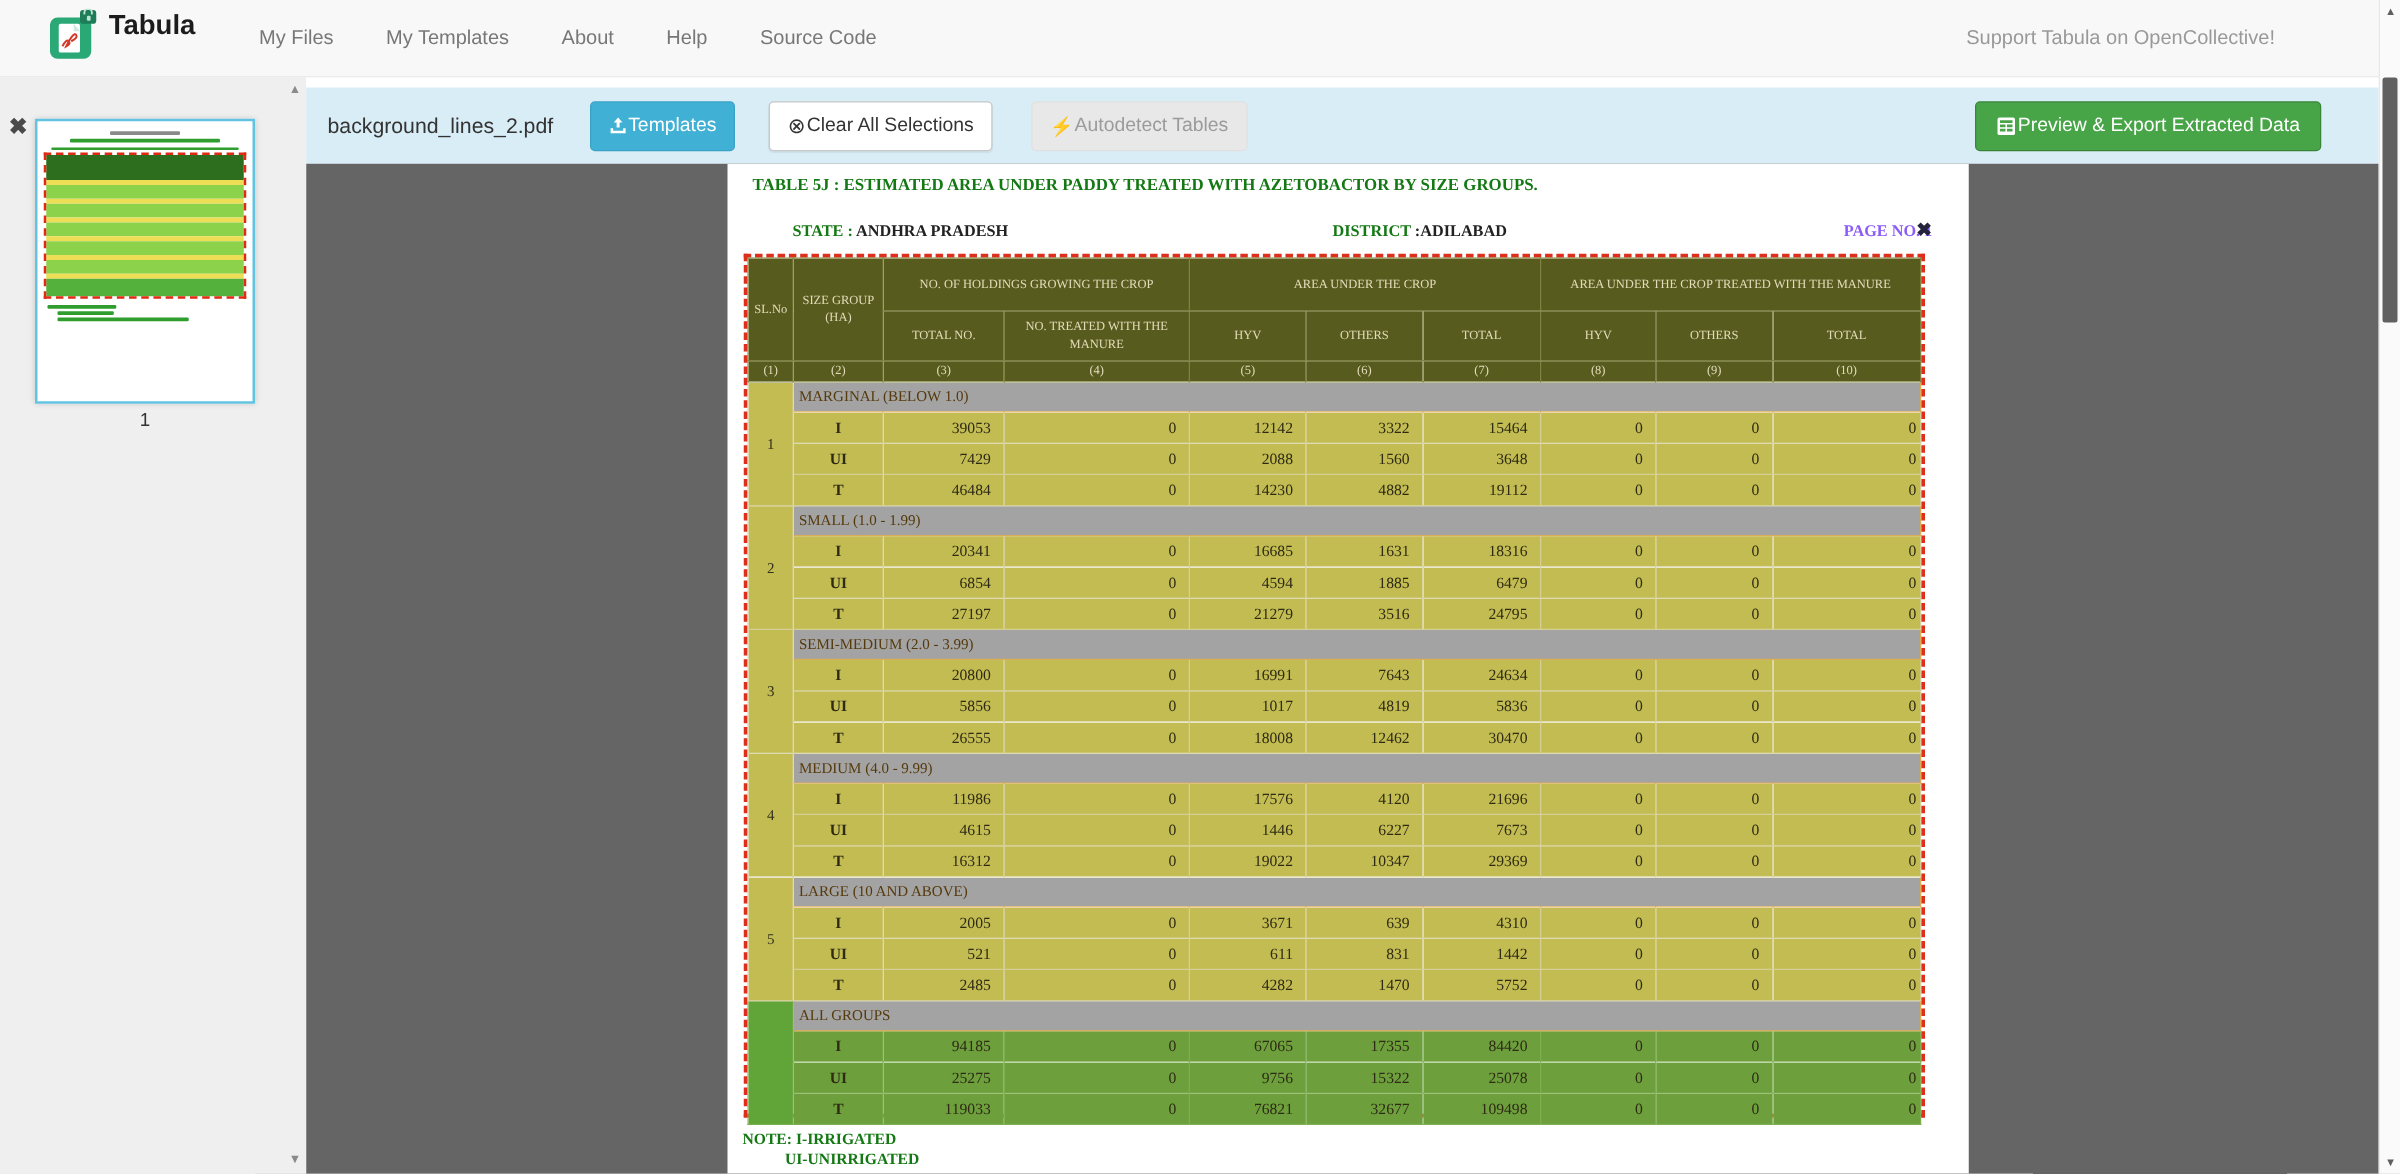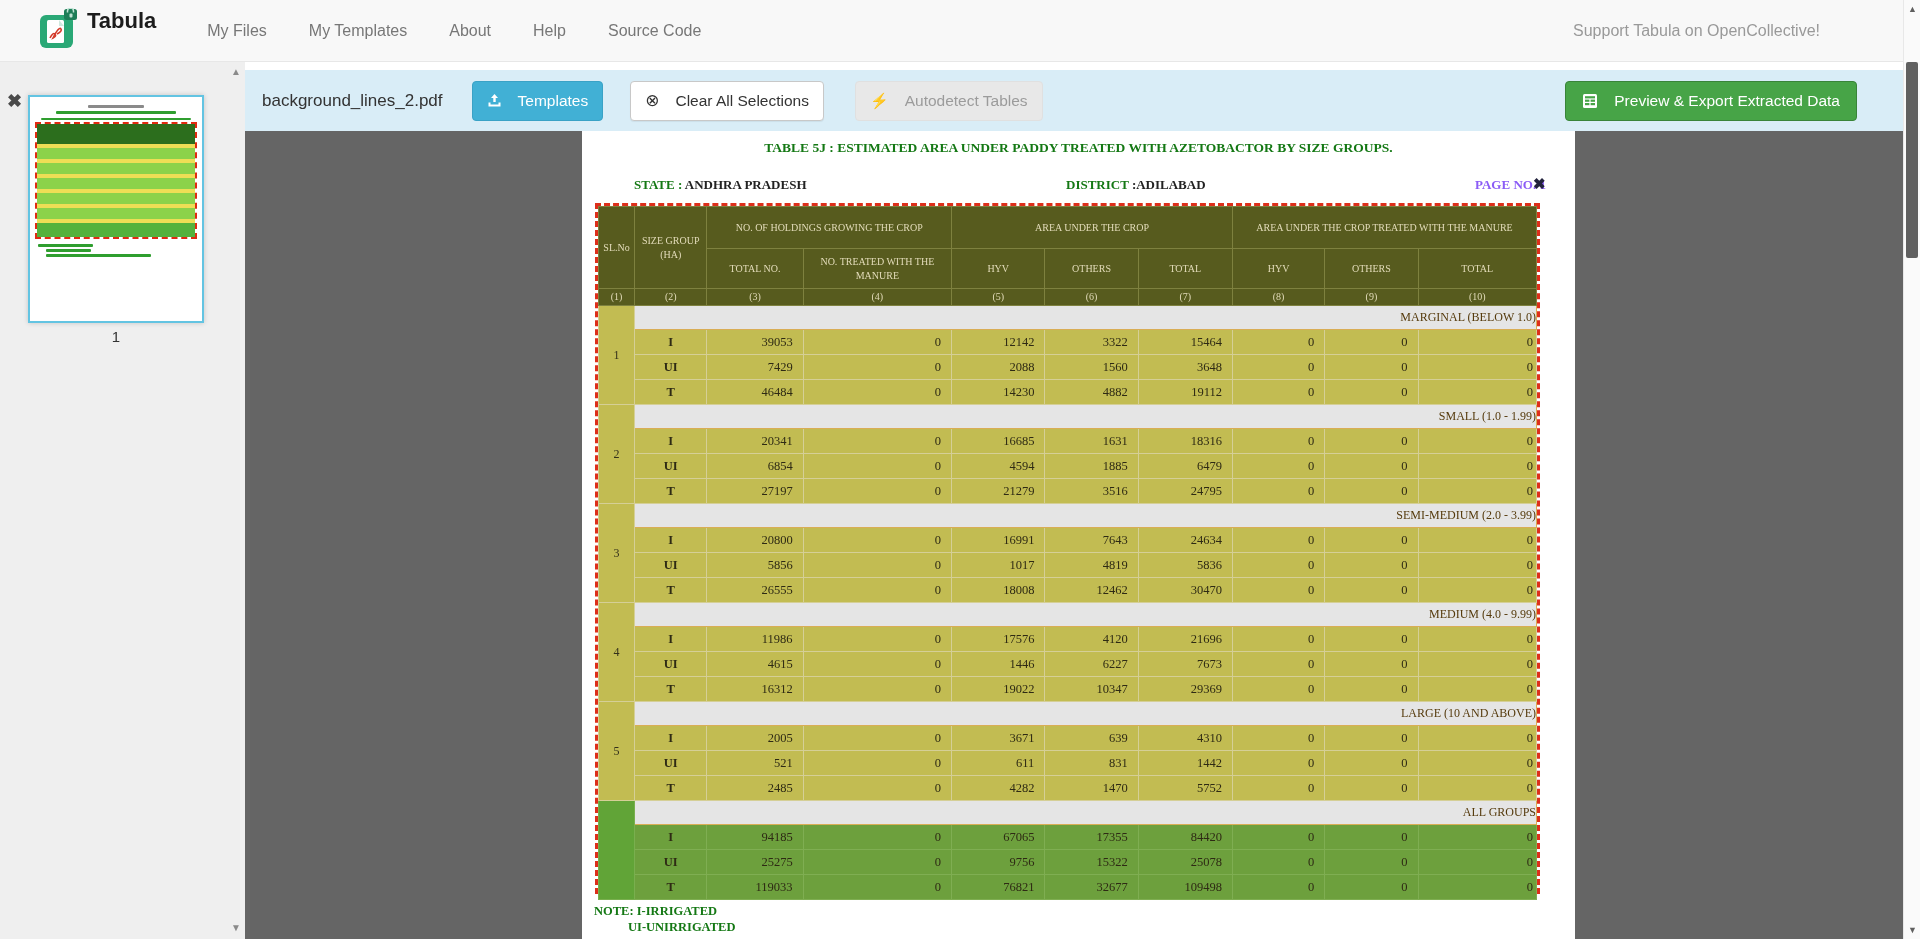--- a/index.html
+++ b/index.html
@@ -39,39 +39,39 @@
   .sb-arrow { position:absolute; right:4px; font-size:10px; color:#8a8a8a; cursor:pointer; }
 
   
   #top-strip { position:absolute; left:245px; top:62px; width:1658px; height:8px; background:#fff; }
   #toolbar {
     position:absolute; left:245px; top:70px; width:1658px; height:61px;
     background:#d9edf7; display:flex; align-items:center;
   }
   .filename { margin-left:17px; font-size:17px; color:#333; }
   .btn {
-    height:40px; display:inline-flex; align-items:center; gap:16px;
+    height:40px; display:inline-flex; align-items:center; gap:1px;
     padding:0 14px; border-radius:4px; font-size:15.5px; cursor:pointer;
     border:1px solid transparent; white-space:nowrap;
   }
   .btn-templates { margin-left:29px; background:#41b0d5; border-color:#39a2c6; color:#fff; }
   .btn-clear { margin-left:27px; background:#fff; border-color:#c8c8c8; color:#333; box-shadow:0 1px 1px rgba(0,0,0,.06); }
   .btn-autodetect { margin-left:31px; background:#e8e8e8; border-color:#e0e0e0; color:#9b9b9b; }
   .btn-export { margin-left:auto; margin-right:46px; background:#47a447; border-color:#398439; color:#fff; padding:0 16px; }
   .btn .ico { display:inline-flex; align-items:center; }
   .ico-clear { font-size:17px; line-height:1; color:#333; }
   .ico-bolt { font-size:15px; color:#555; }
 
   
   #pdf-area { position:absolute; left:245px; top:131px; width:1658px; height:808px; background:#656565; overflow:hidden; }
   #page {
     position:absolute; left:337px; top:0; width:993px; height:808px; background:#fff;
     font-family:"Liberation Serif", serif;
   }
-  .pdf-title { position:absolute; top:9px; left:0; width:100%; text-align:center; font-size:13.5px; font-weight:bold; color:#147814; }
+  .pdf-title { position:absolute; top:9px; left:0; width:100%; text-align:left; font-size:13.5px; font-weight:bold; color:#147814;padding-left:20px; }
   .pdf-meta { position:absolute; top:46px; left:0; width:100%; font-size:13px; font-weight:bold; color:#222; }
   .meta-state { position:absolute; left:52px; }
   .meta-district { position:absolute; left:484px; }
   .meta-page { position:absolute; left:893px; color:#8b5cf6; }
   .green-lbl { color:#147814; }
   .sel-close { position:absolute; left:951px; top:44px; font-size:15px; font-weight:bold; color:#23233d; cursor:pointer; }
   #selection {
     position:absolute; left:13px; top:72px; width:945px; height:691px;
     border:3px dashed #dd2f1b; cursor:move;
   }
@@ -83,21 +83,21 @@
   #dtable th, #dtable td { overflow:hidden; }
   #dtable th {
     background:#575b1e; color:#e3dcba; font-size:10px; font-weight:normal;
     border:1px solid #7e813f; padding:1px 2px; text-align:center; vertical-align:middle; line-height:1.4;
   }
   tr.hrow1 { height:42px; } tr.hrow2 { height:40px;margin-top:30px; }
   tr.nums { height:16px; } tr.nums th { font-size:9px; padding:0; }
   tr.band-row { height:24px; } tr.data-row { height:25px; }
   td.sl-cell { background:#c2bc52; border:1px solid #d5cf96; text-align:center; font-size:12px; color:#33301a; }
   td.sl-cell.green { background:#61a437; border-color:#79af4e; }
-  td.band-cell { background:#e5e5e5; border:1px solid #d9ad55; color:#553a0c; font-size:12px; padding:0 0 0 4px;text-align:right; }
+  td.band-cell { background:#a3a3a3; border:1px solid #d9ad55; color:#553a0c; font-size:12px; padding:0 0 0 4px; }
   tr.data-row td { background:#c2bc52; border:1px solid #d5cf96; font-size:12.5px; color:#2e2a14; padding:0; }
   tr.data-row.green td { background:#6da03d; border-color:#7fae52; }
   td.lbl { text-align:center; font-weight:bold; }
   td.num { text-align:right; padding-right:10px !important; }
   td.num:last-child { padding-right:3px !important; }
 
   
   #win-scroll { position:absolute; right:0; top:0; width:17px; height:939px; background:#fafafa; border-left:1px solid #e8e8e8; }
   .ws-arrow { position:absolute; left:0; width:17px; text-align:center; font-size:9px; color:#5f5f5f; cursor:pointer; }
   .ws-thumb { position:absolute; left:2px; top:62px; width:12px; height:196px; background:#606060; border-radius:2px; cursor:pointer; }

